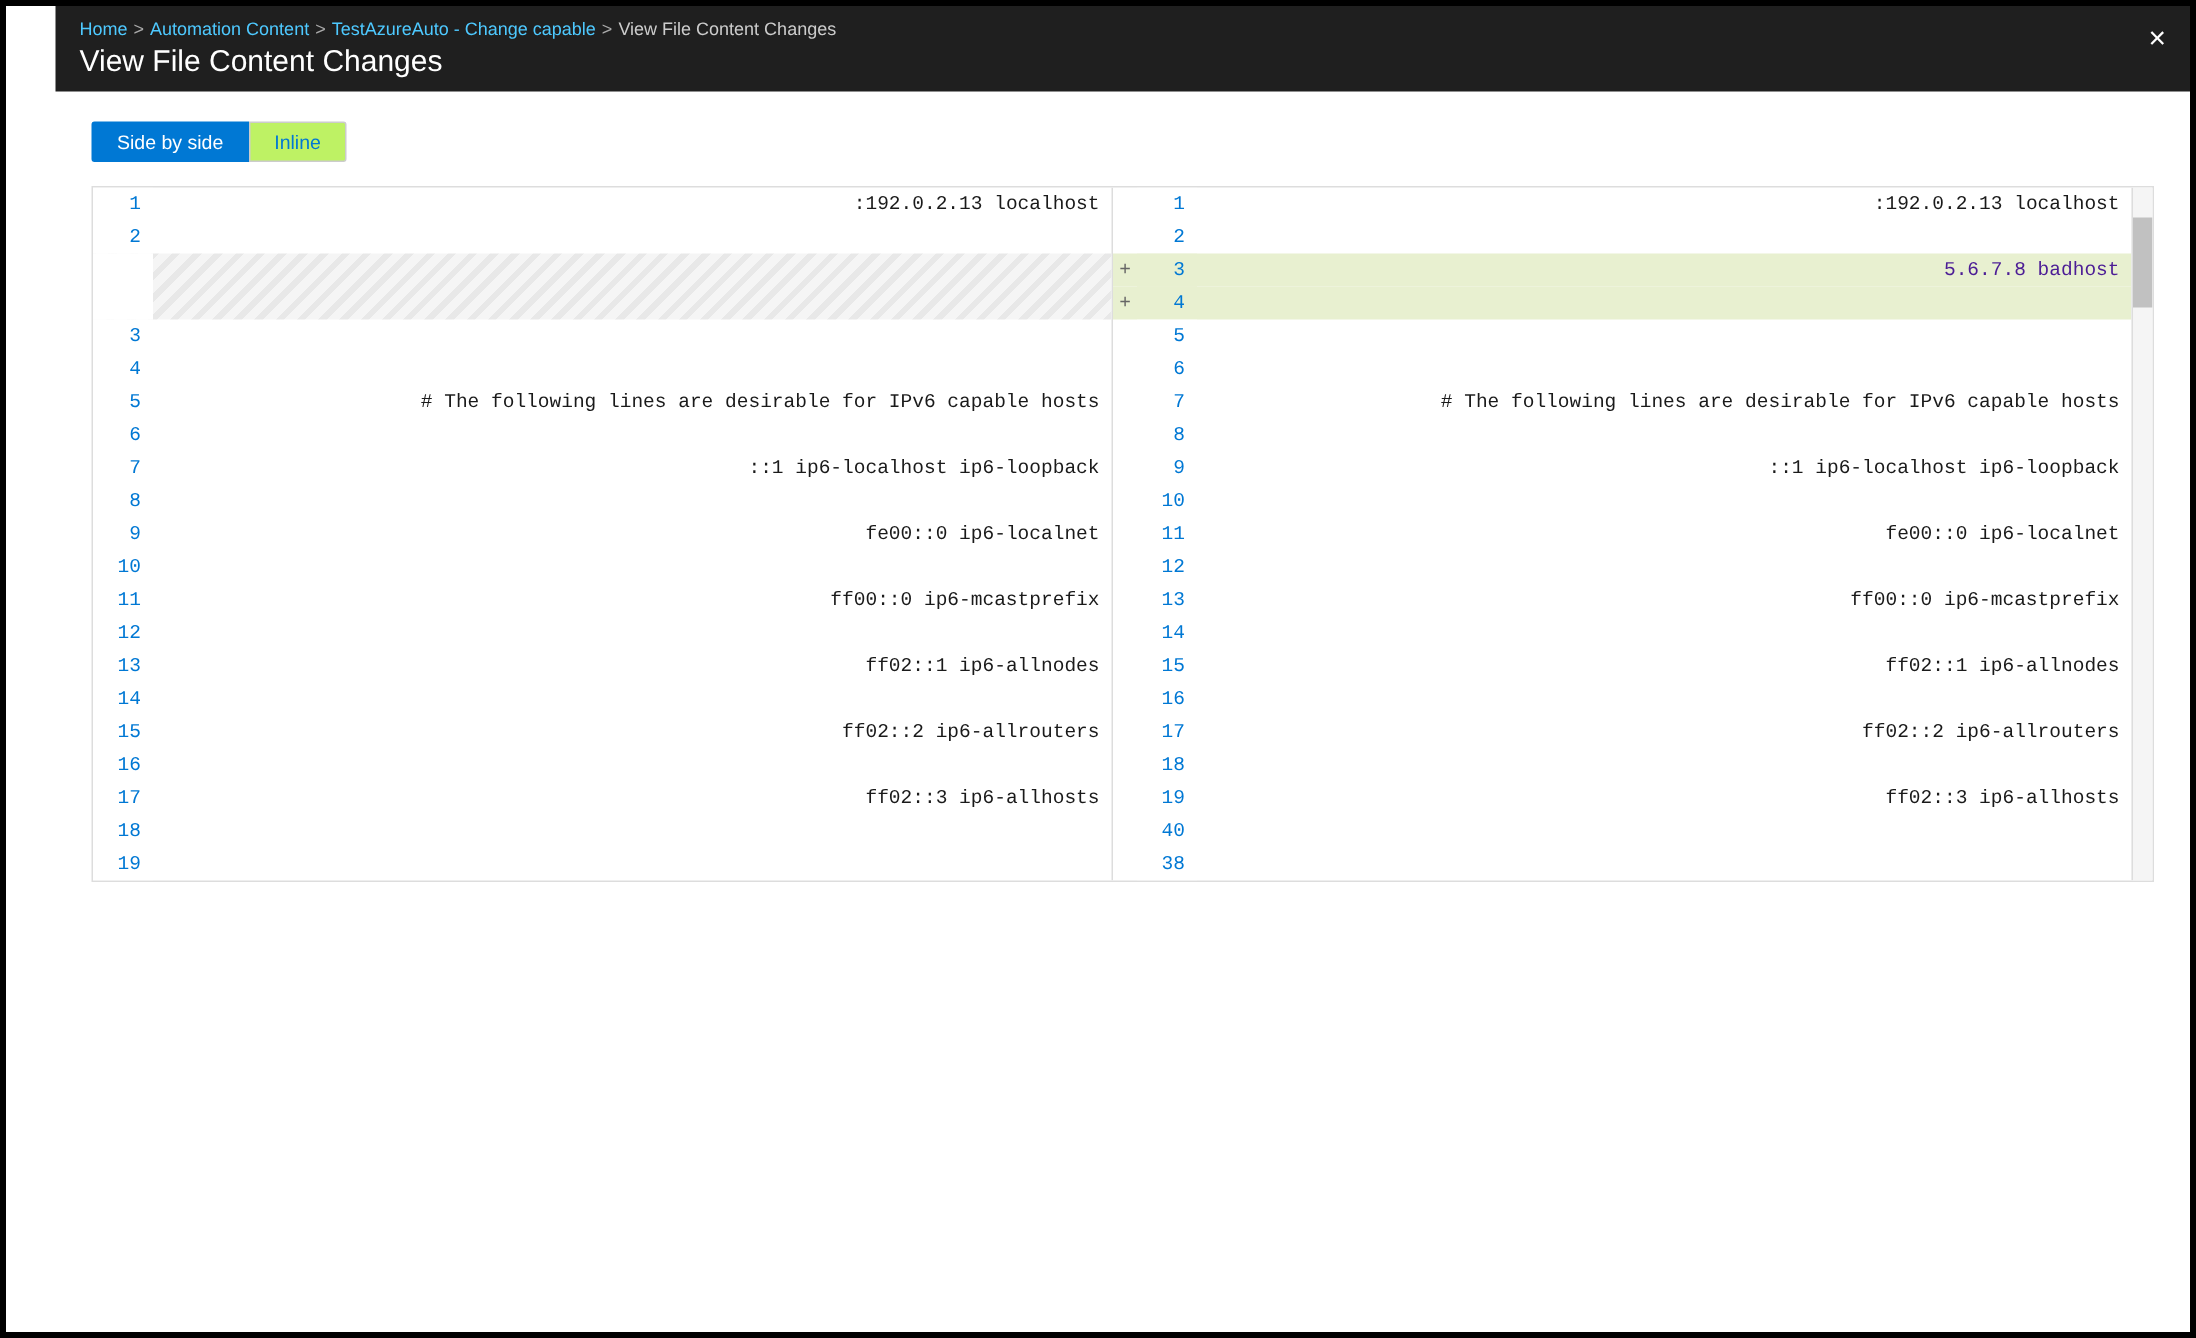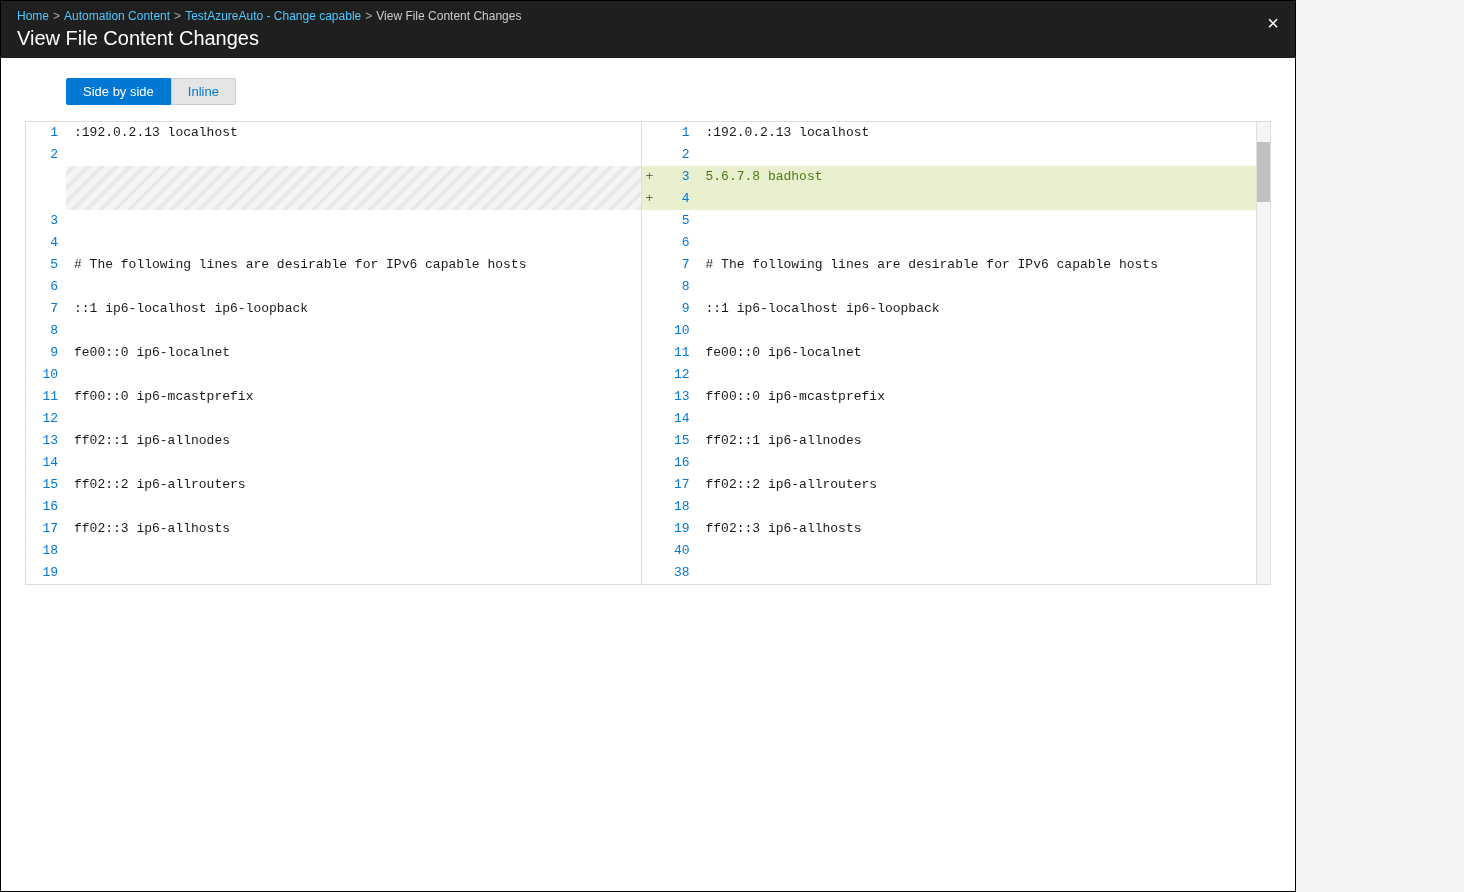--- a/index.html
+++ b/index.html
@@ -4,24 +4,25 @@
   <style>
     * { box-sizing: border-box; margin: 0; padding: 0; }
     body {
       font-family: 'Segoe UI', Arial, sans-serif;
       background: #f3f3f3;
       color: #333;
       font-size: 13px;
     }
     .modal-overlay {
       background: #fff;
-      width: 1296px;
+      width: 1464px;
       min-height: 892px;
       position: relative;
-      border: 1px solid #000000;
+      border: 4px solid #000000;
+      padding-left: 33px;
     }
     .modal-header {
       background: #1f1f1f;
       color: #fff;
       padding: 8px 16px 6px 16px;
       display: flex;
       flex-direction: column;
       position: relative;
     }
     .breadcrumb {
@@ -68,33 +69,32 @@
       background: #fff;
     }
     .view-toggle {
       display: flex;
       margin-bottom: 16px;
       gap: 0;
     }
     .toggle-btn {
       padding: 5px 16px;
       border: 1px solid #ccc;
-      background: #e5e5e5;
+      background: #bef264;
       cursor: pointer;
       font-size: 13px;
       color: #0078d4;
     }
     .toggle-btn.active {
       background: #0078d4;
       color: #fff;
       border-color: #0078d4;
     }
     .toggle-btn:first-child {
       border-radius: 2px 0 0 2px;
-      margin-left: 41px;
     }
     .toggle-btn:last-child {
       border-radius: 0 2px 2px 0;
     }
     .diff-container {
       display: flex;
       border: 1px solid #ddd;
       font-family: 'Consolas', 'Courier New', monospace;
       font-size: 13px;
       overflow: hidden;
@@ -138,36 +138,37 @@
       user-select: none;
       font-size: 13px;
       background: #fff;
       flex-shrink: 0;
     }
     .line-content {
       padding: 0 8px;
       color: #1a1a1a;
       white-space: pre;
       flex: 1;
+      text-align: right;
     }
     .line-empty {
       background: repeating-linear-gradient(
         -45deg,
         #e8e8e8,
         #e8e8e8 4px,
         #f5f5f5 4px,
         #f5f5f5 10px
       );
       min-height: 44px;
     }
     .line-added {
       background: #e8f0d0;
     }
     .line-added .line-content {
-      color: #4d7c0f;
+      color: #4c1d95;
     }
     .line-added .line-number {
       background: #e8f0d0;
     }
     .line-change-marker {
       min-width: 16px;
       text-align: center;
       color: #666;
       font-size: 13px;
     }

